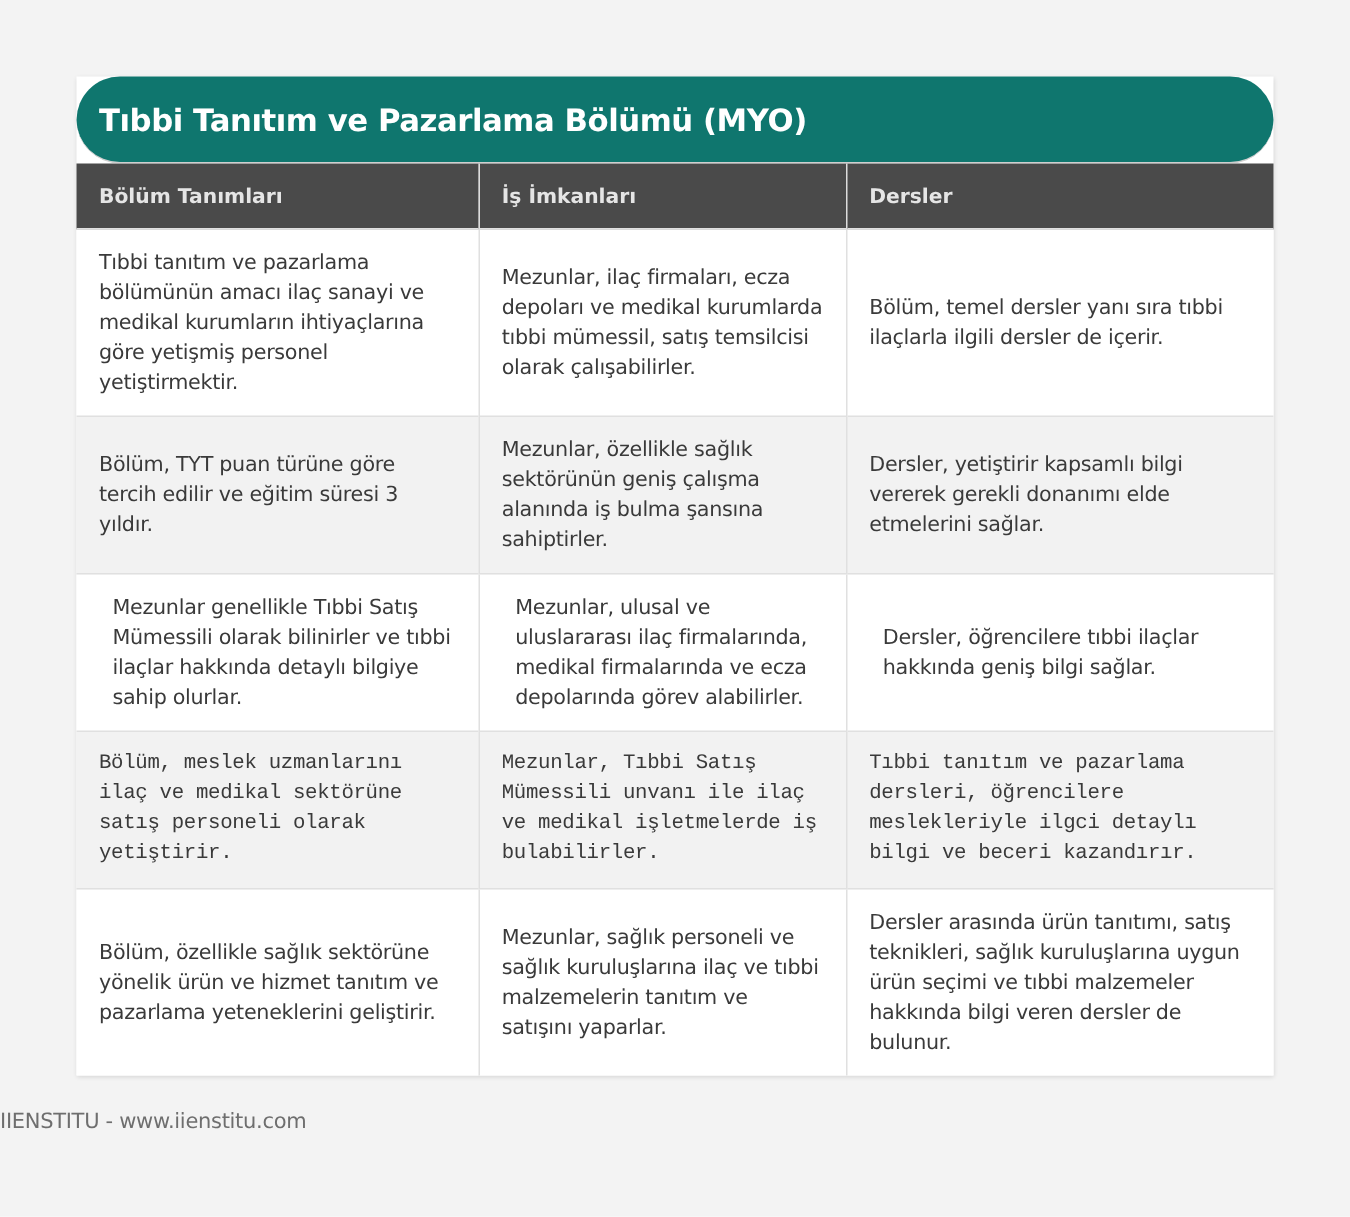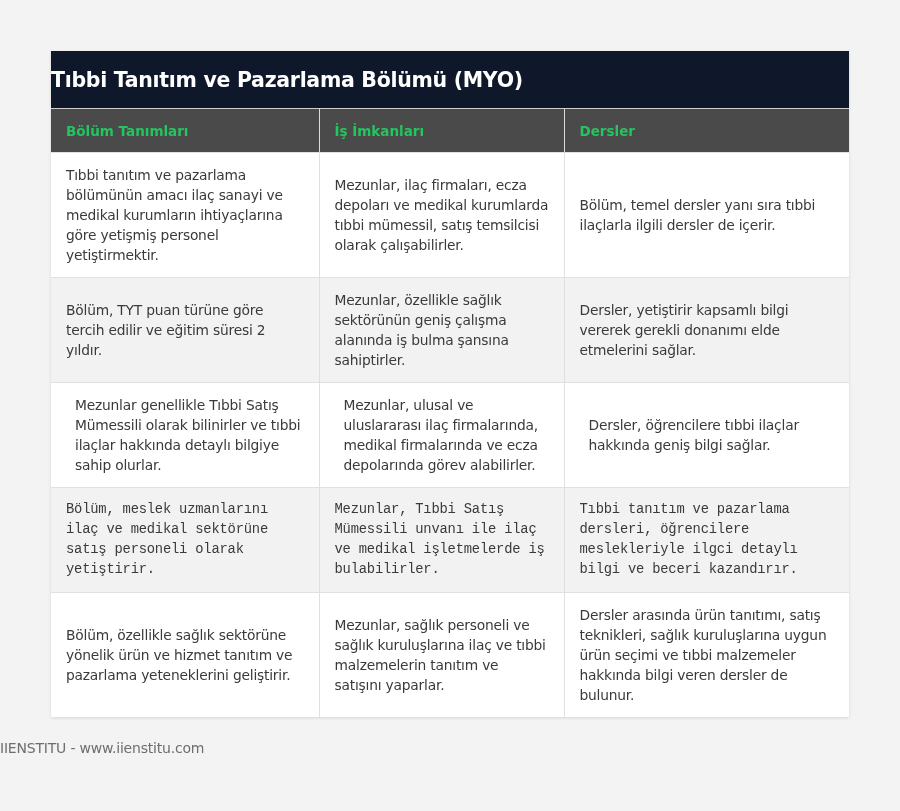--- a/index.html
+++ b/index.html
@@ -17,45 +17,46 @@
     }
     .card {
       position: absolute;
       left: 51px;
       top: 51px;
       width: 798px;
       background: #ffffff;
       box-shadow: 0 1px 3px rgba(0,0,0,0.12);
     }
     .title-bar {
-      background: #0f172a;
+      background: #0f766e;
       height: 57px;
       border-bottom: 1px solid #cfcfcf;
       display: flex;
       align-items: center;
-      padding-left: 0;
+      padding-left: 15px;
+      border-radius: 29px;
     }
     .title-bar h1 {
       margin: 0;
       color: #ffffff;
       font-size: 20.5px;
       font-weight: bold;
       letter-spacing: -0.3px;
     }
     table {
       width: 100%;
       border-collapse: collapse;
       table-layout: fixed;
     }
     col.c1 { width: 268px; }
     col.c2 { width: 245px; }
     col.c3 { width: 285px; }
     thead th {
       background: #4a4a4a;
-      color: #22c55e;
+      color: #e5e5e5;
       font-size: 13.5px;
       font-weight: bold;
       text-align: left;
       height: 43px;
       padding: 0 15px;
       border-right: 1px solid #dcdcdc;
     }
     thead th:last-child { border-right: none; }
     tbody td {
       font-size: 13.8px;
@@ -106,21 +107,21 @@
           <th>Dersler</th>
         </tr>
       </thead>
       <tbody>
         <tr class="r1">
           <td>Tıbbi tanıtım ve pazarlama bölümünün amacı ilaç sanayi ve medikal kurumların ihtiyaçlarına göre yetişmiş personel yetiştirmektir.</td>
           <td>Mezunlar, ilaç firmaları, ecza depoları ve medikal kurumlarda tıbbi mümessil, satış temsilcisi olarak çalışabilirler.</td>
           <td>Bölüm, temel dersler yanı sıra tıbbi ilaçlarla ilgili dersler de içerir.</td>
         </tr>
         <tr class="r2">
-          <td>Bölüm, TYT puan türüne göre tercih edilir ve eğitim süresi 2 yıldır.</td>
+          <td>Bölüm, TYT puan türüne göre tercih edilir ve eğitim süresi 3 yıldır.</td>
           <td>Mezunlar, özellikle sağlık sektörünün geniş çalışma alanında iş bulma şansına sahiptirler.</td>
           <td>Dersler, yetiştirir kapsamlı bilgi vererek gerekli donanımı elde etmelerini sağlar.</td>
         </tr>
         <tr class="r3">
           <td>Mezunlar genellikle Tıbbi Satış Mümessili olarak bilinirler ve tıbbi ilaçlar hakkında detaylı bilgiye sahip olurlar.</td>
           <td>Mezunlar, ulusal ve uluslararası ilaç firmalarında, medikal firmalarında ve ecza depolarında görev alabilirler.</td>
           <td>Dersler, öğrencilere tıbbi ilaçlar hakkında geniş bilgi sağlar.</td>
         </tr>
         <tr class="r4">
           <td>Bölüm, meslek uzmanlarını ilaç ve medikal sektörüne satış personeli olarak yetiştirir.</td>

